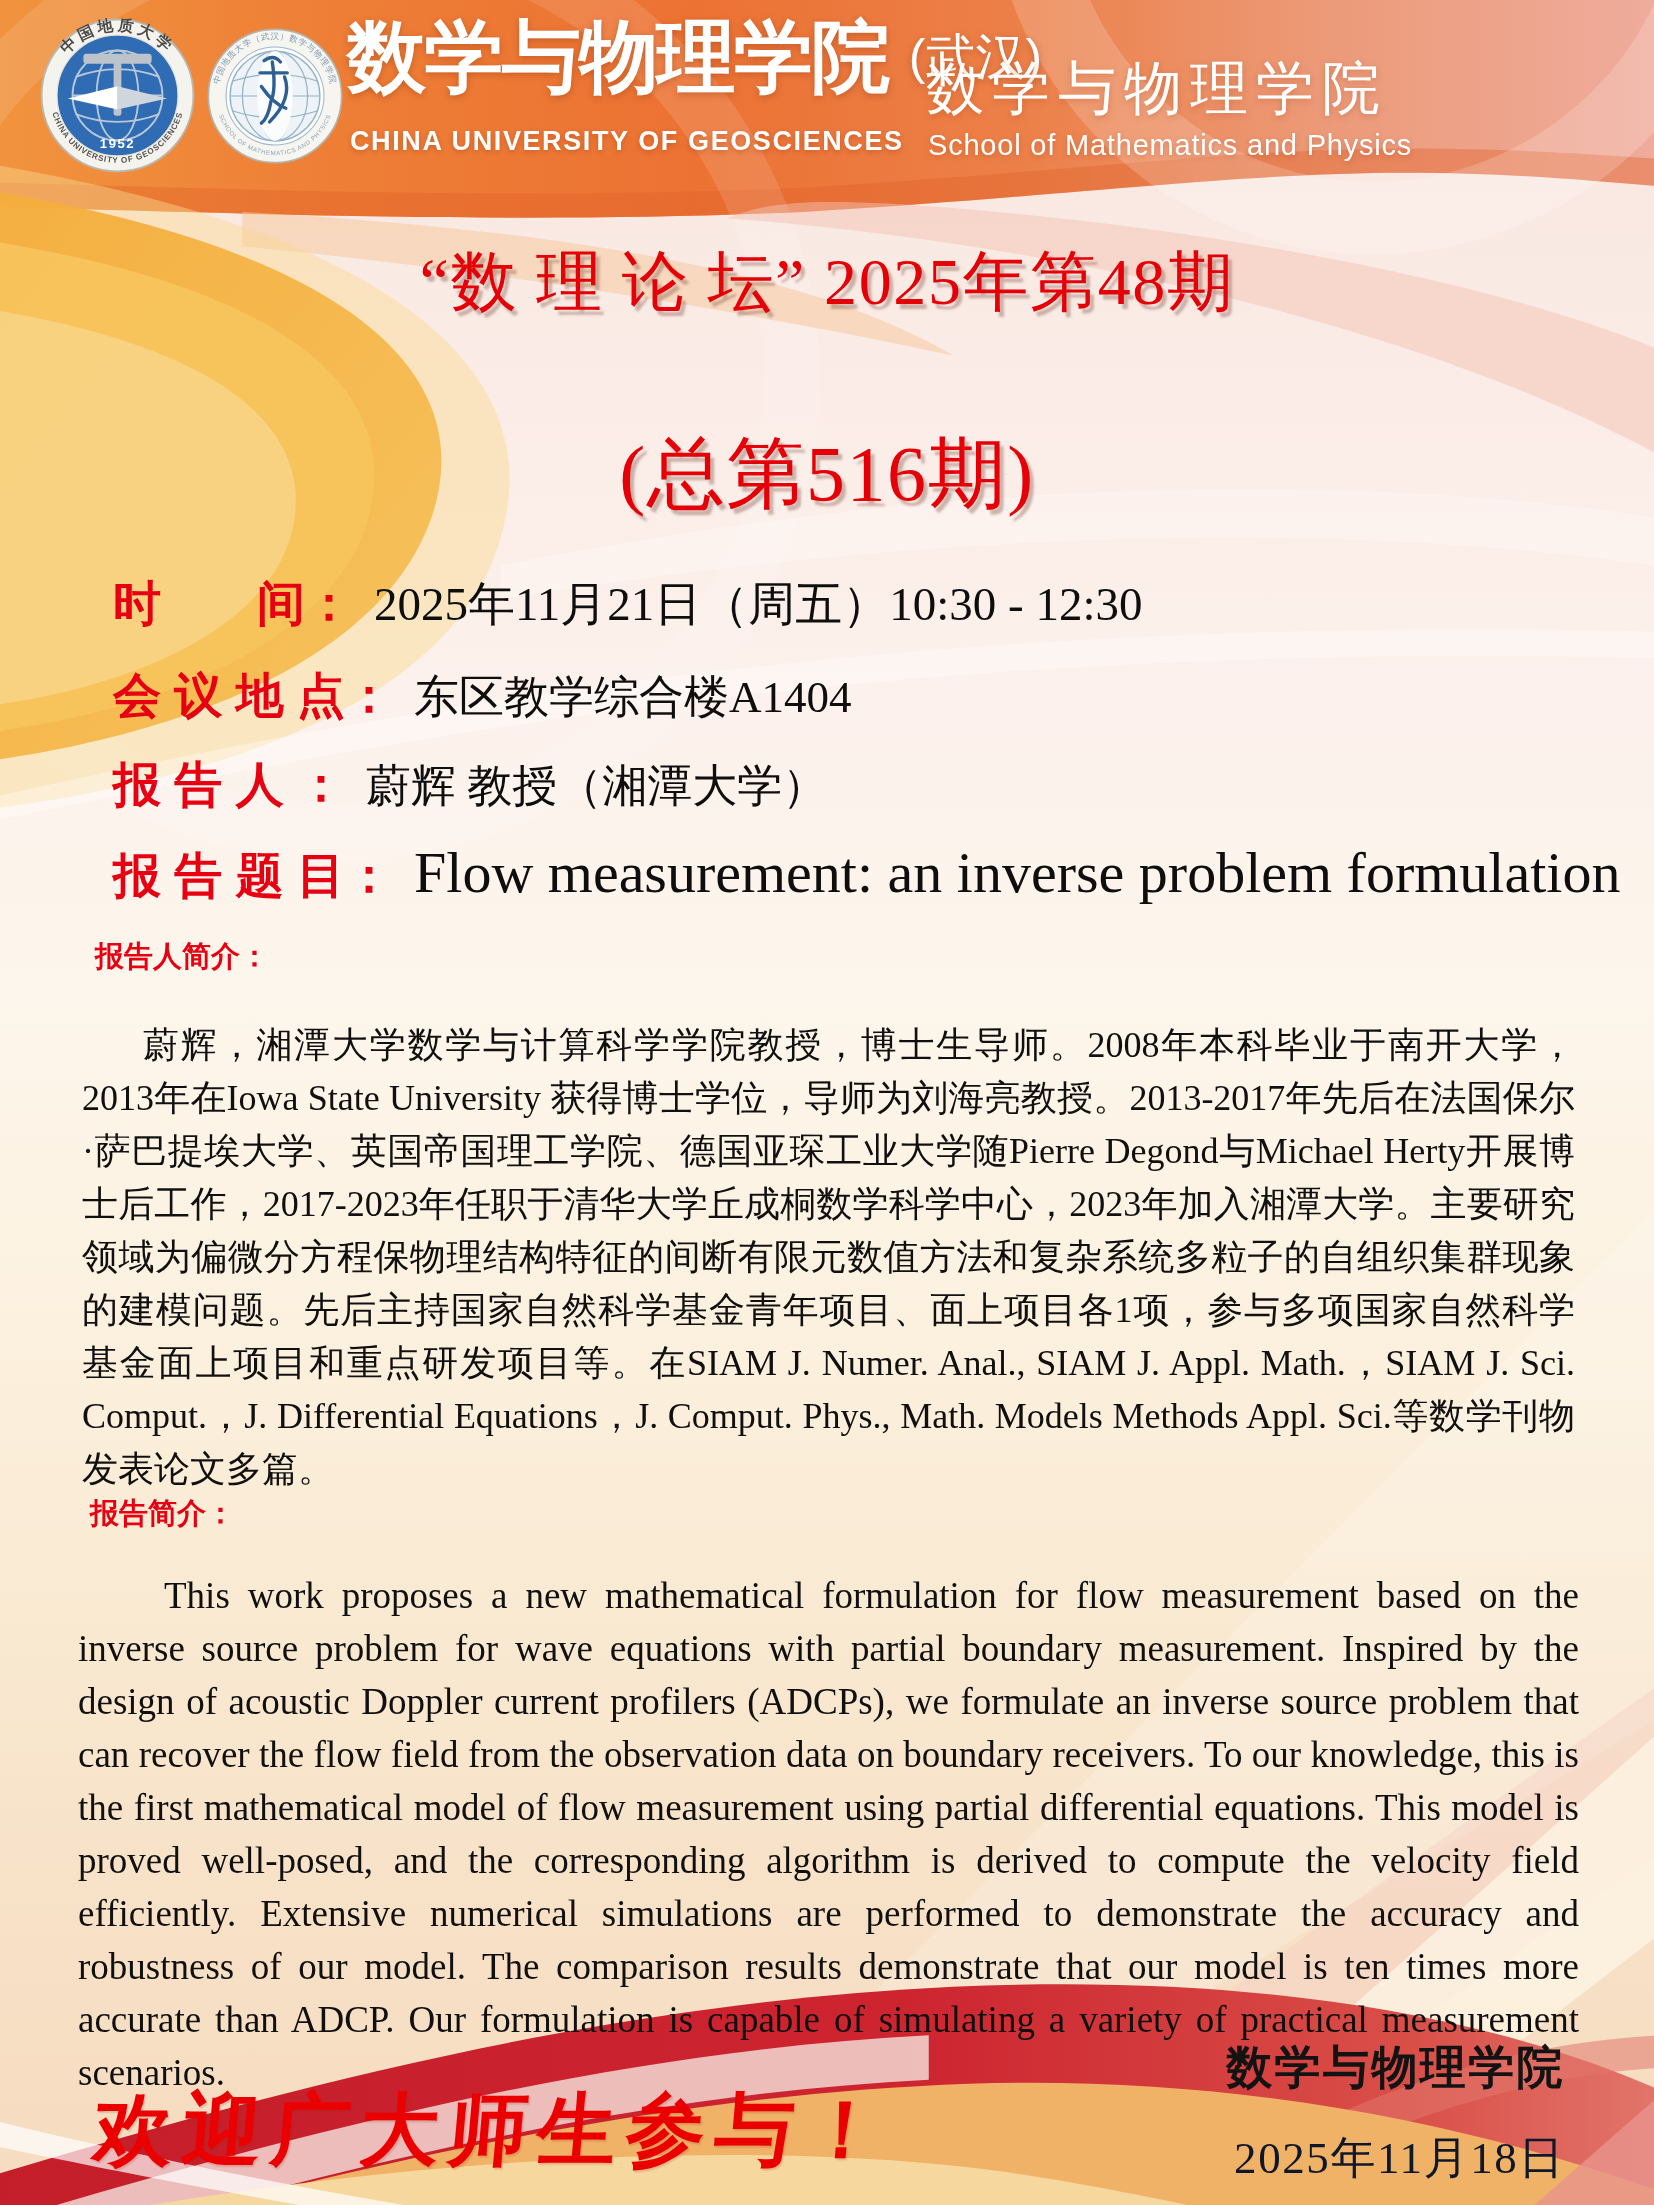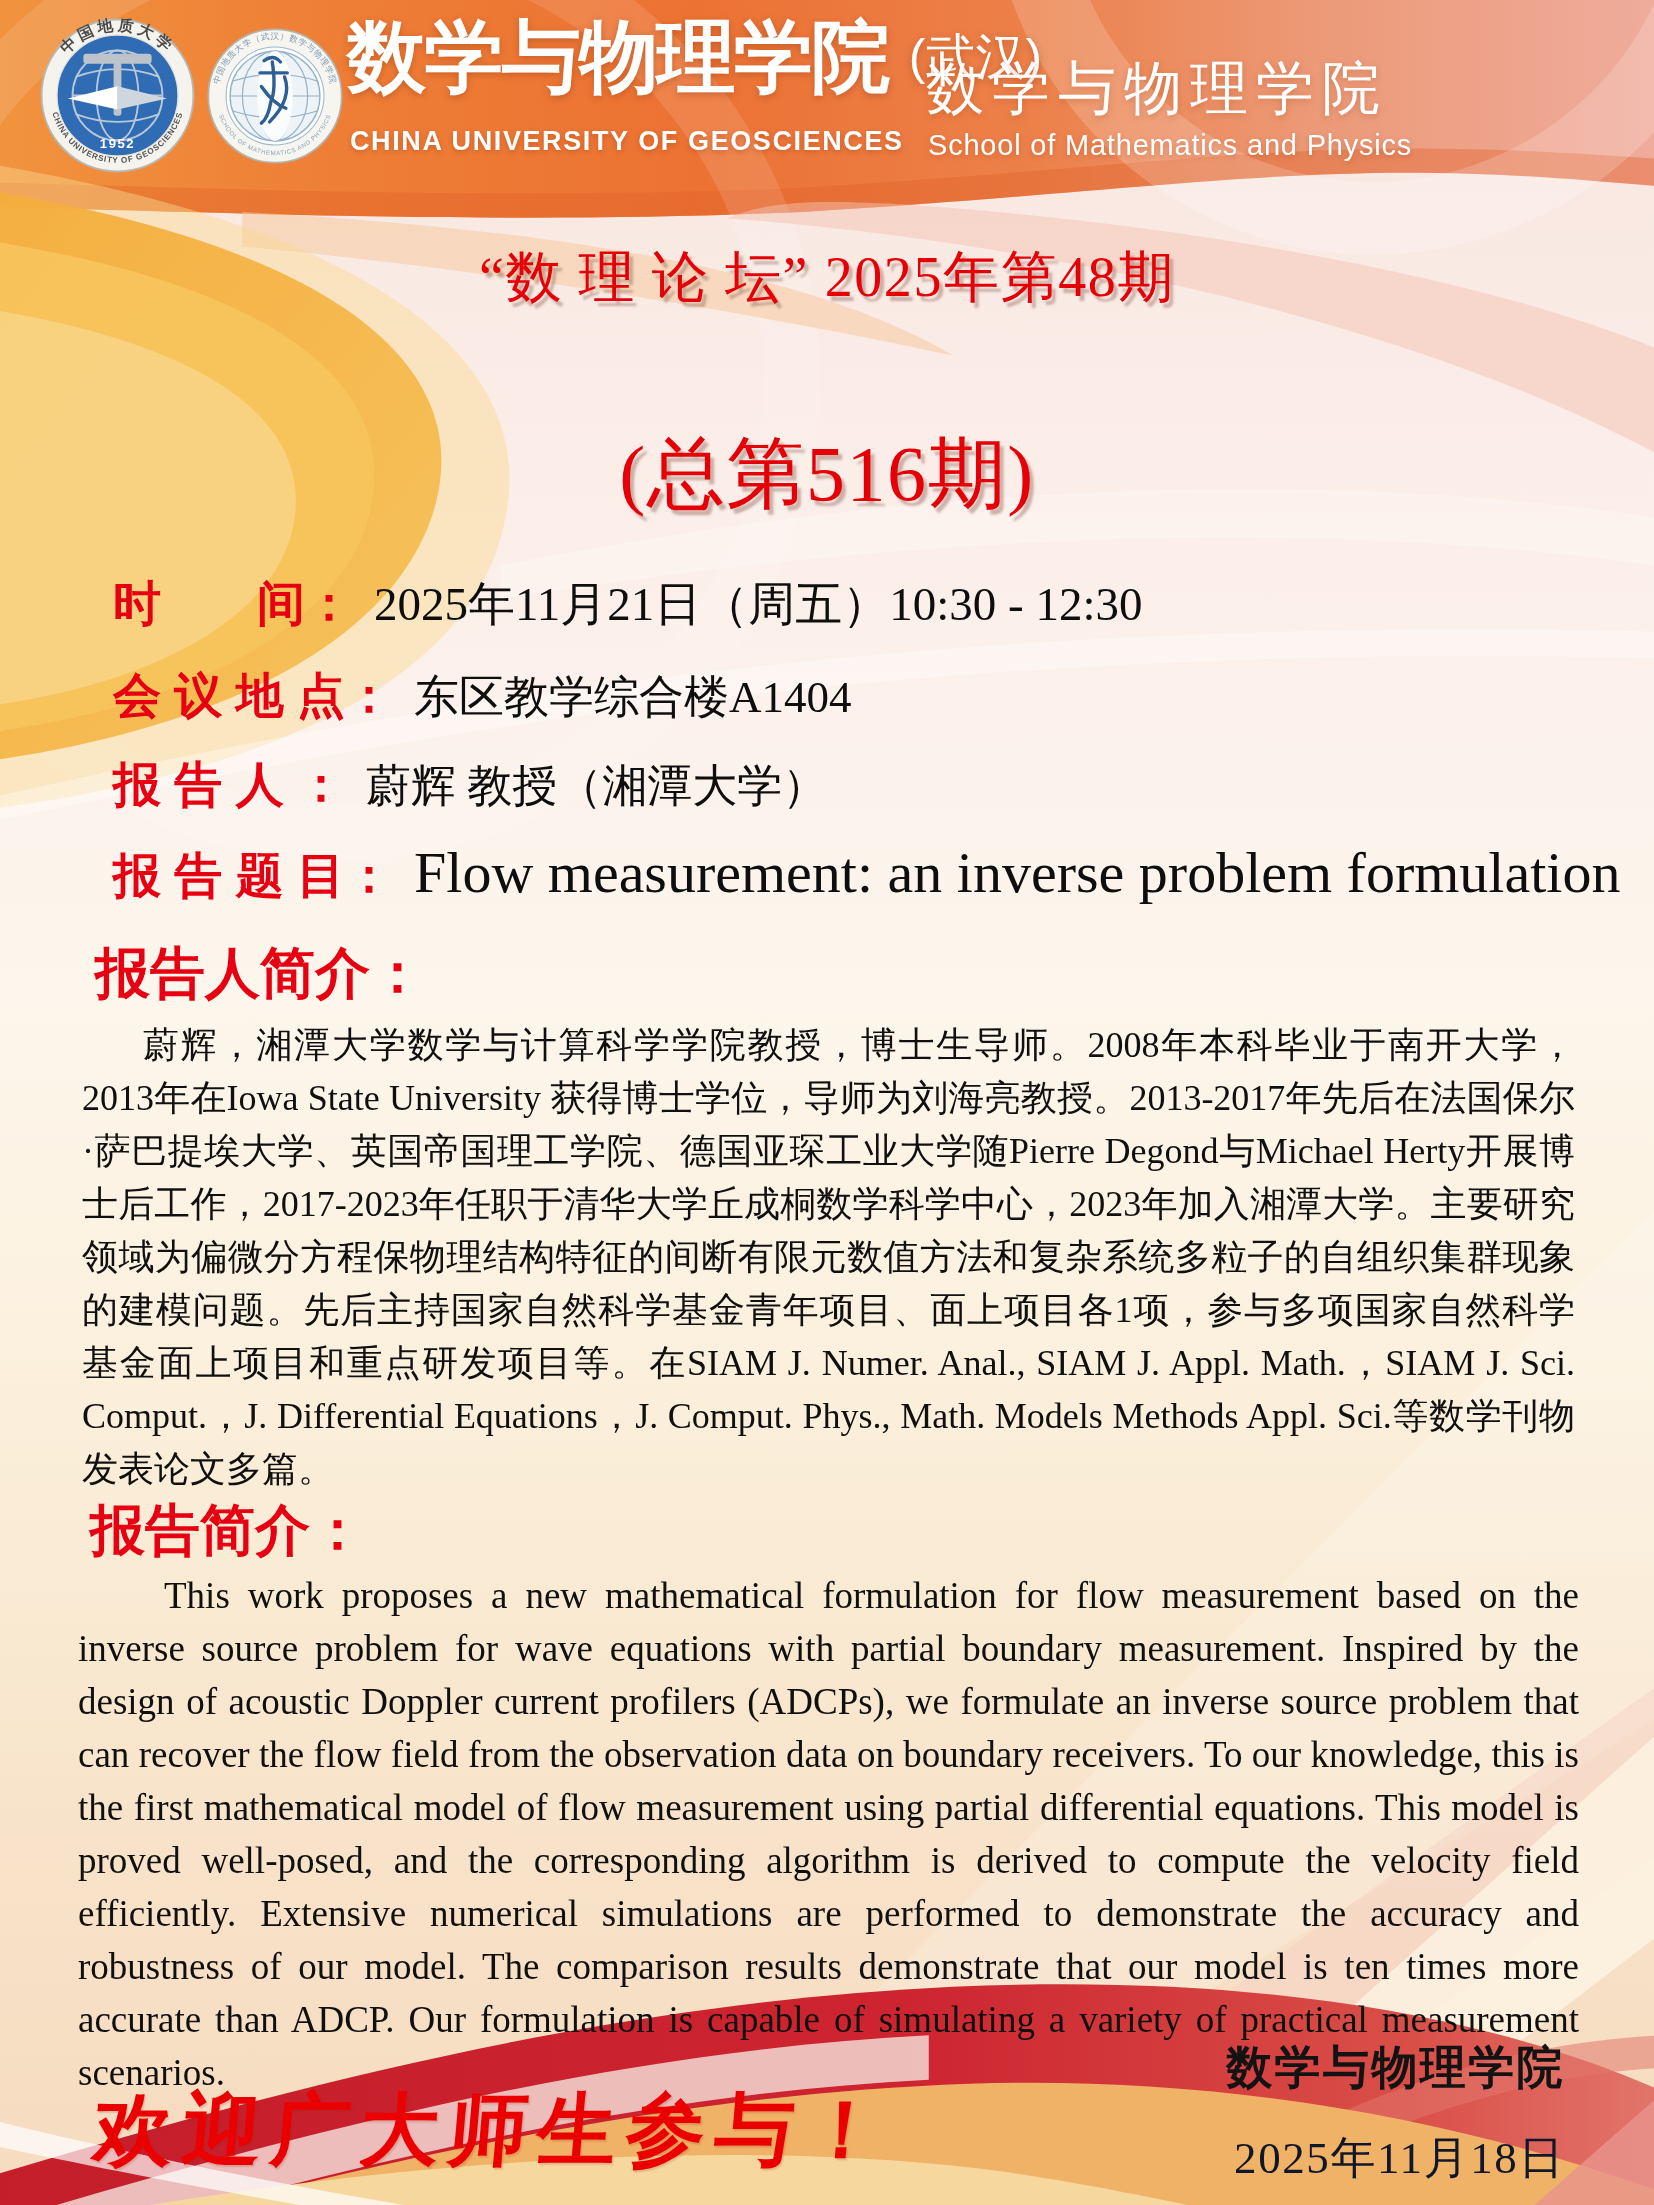--- a/index.html
+++ b/index.html
@@ -26,39 +26,39 @@
     font-family:"Liberation Sans","DejaVu Sans",sans-serif;white-space:nowrap;
     text-shadow:0 2.4px 6.5px rgba(160,70,30,.35);}
   .school-en{left:928px;top:129px;font-size:29px;font-weight:400;color:#ffffff;letter-spacing:0.8px;
     font-family:"Liberation Sans","DejaVu Sans",sans-serif;
     text-shadow:0 1.6px 4.8px rgba(160,70,30,.35);}
 
   
   .title-line{left:0;width:1654px;text-align:center;color:#e50007;
     font-weight:400;letter-spacing:1.6px;line-height:1;white-space:nowrap;
     text-shadow:4px 4.8px 2.4px rgba(130,85,70,.40);}
-  #title1{top:249px;font-size:56px;}
+  #title1{top:249px;font-size:66px;}
   #title2{top:435px;font-size:78px;}
 
   
   .info-row{left:113px;white-space:nowrap;line-height:1.1;text-align:right;}
   .info-label{color:#e60012;font-weight:700;font-size:48px;
     font-family:"Liberation Sans","DejaVu Sans",sans-serif;}
   .info-value{color:#0e0e0e;margin-left:21px;}
   .v1{font-size:47px;}
   .v2{font-size:45px;}
   .v3{font-size:45px;}
   .v4{font-size:58px;margin-top:11px;}
   #row-time{top:578px;}
   #row-place{top:670px;}
   #row-speaker{top:759px;}
   #row-title{top:841px;}
 
   
-  .sec-heading{color:#e60012;font-weight:700;font-size:55px;
+  .sec-heading{color:#e60012;font-weight:700;font-size:29px;
     font-family:"Liberation Sans","DejaVu Sans",sans-serif;white-space:nowrap;}
   #bio-heading{left:95px;top:937px;}
   #bio-text{left:82px;top:1019px;width:1493px;font-size:36px;line-height:53px;
     color:#101010;text-align:justify;text-indent:61px;}
   #abs-heading{left:90px;top:1494px;}
   #abs-text{left:78px;top:1569px;width:1501px;font-size:37px;line-height:53px;
     color:#101010;text-align:justify;text-indent:86px;}
 
   
   #welcome{left:94px;top:2078px;font-size:79px;color:#ea0000;font-weight:700;

